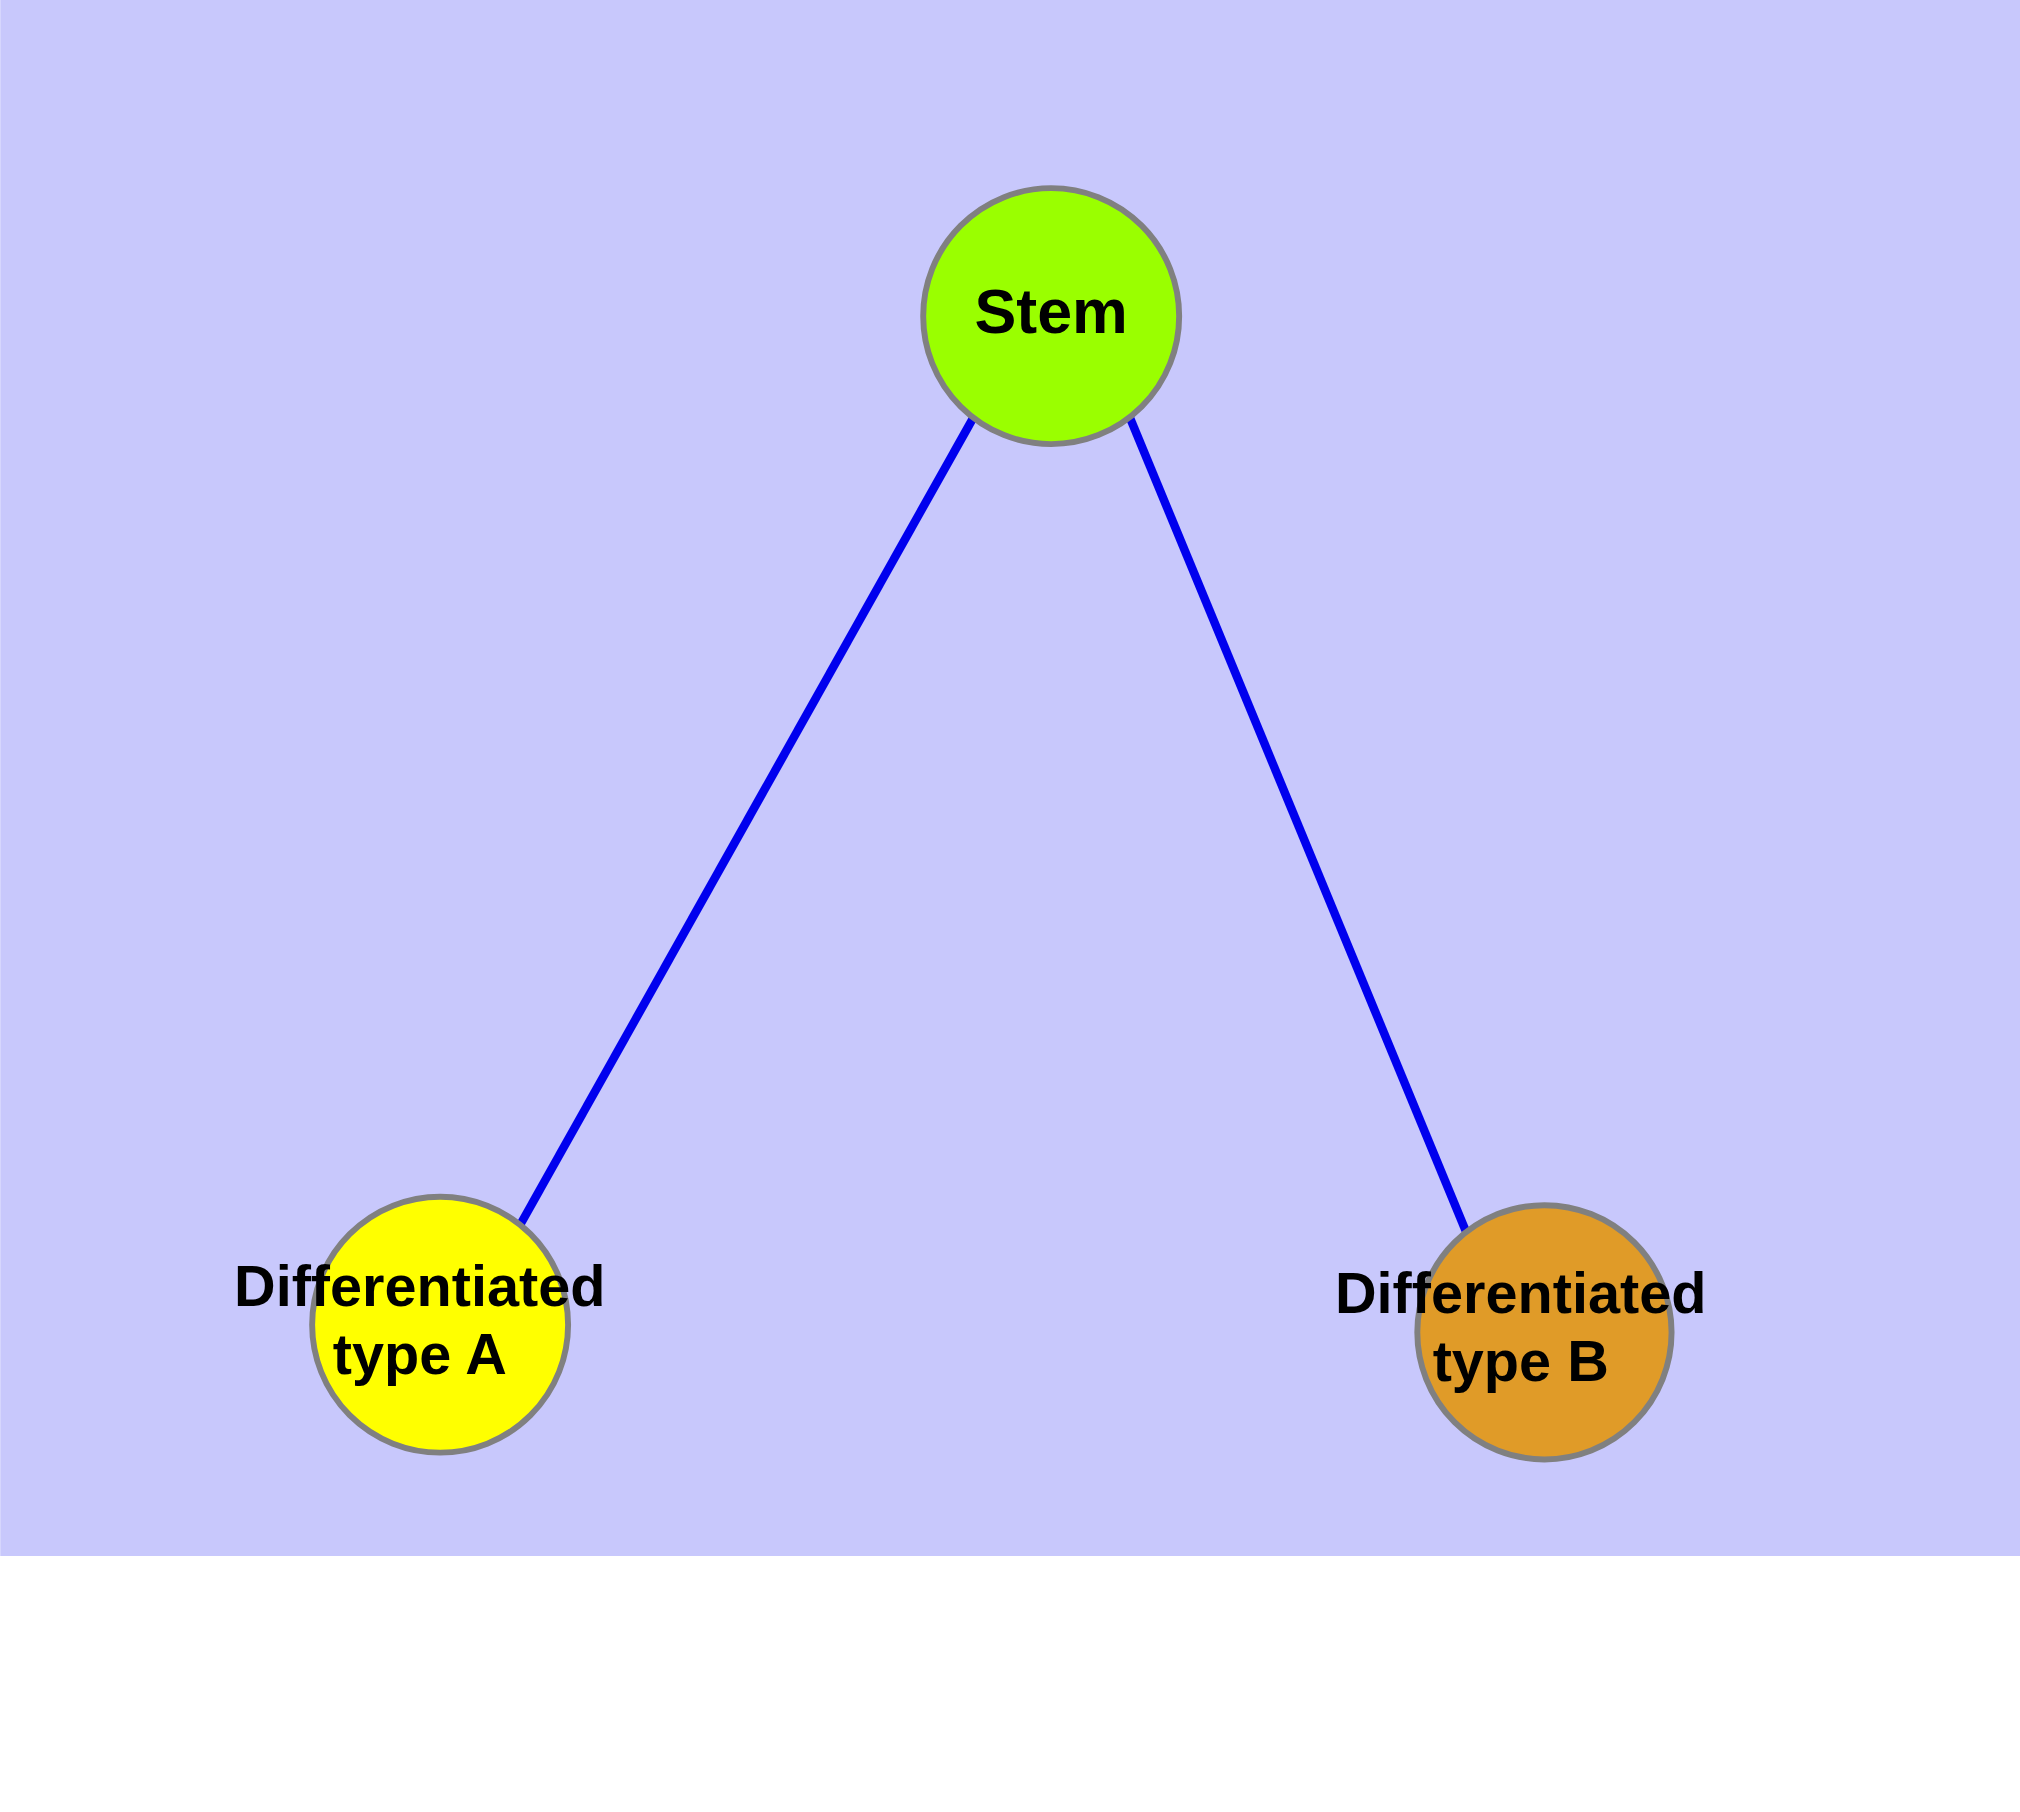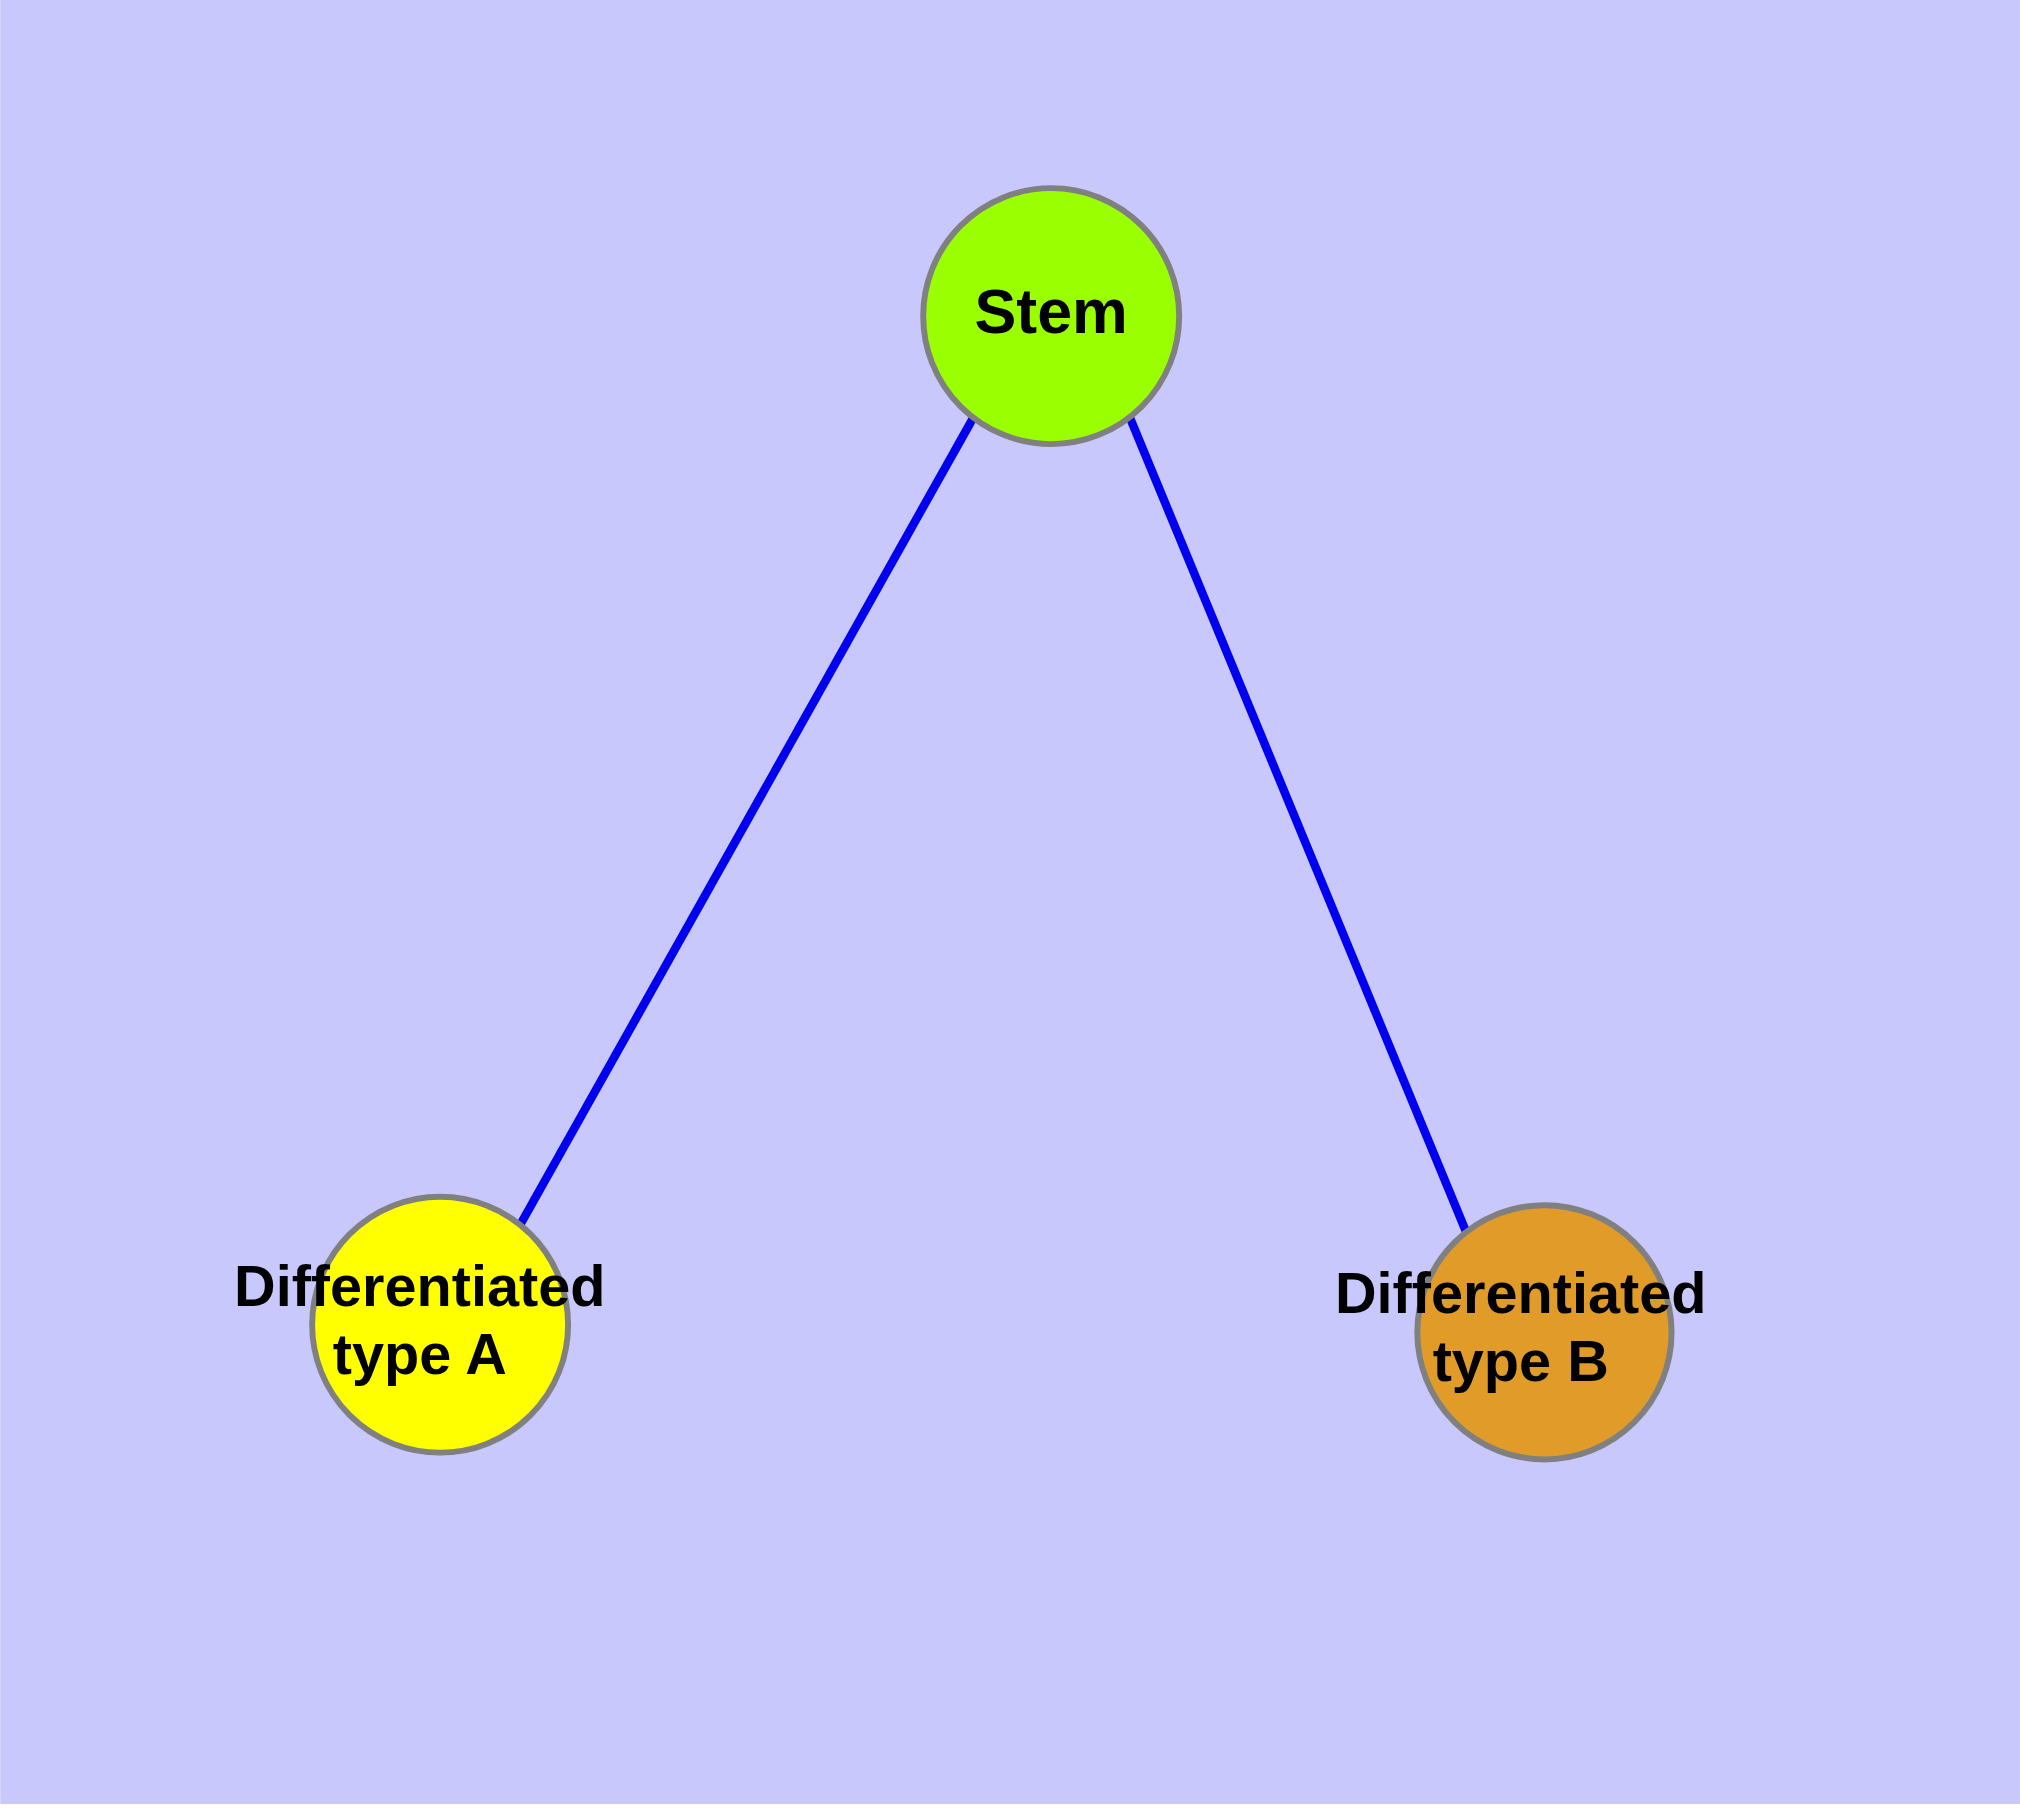--- a/index.html
+++ b/index.html
@@ -29,21 +29,21 @@
     fill: #000000;
     text-anchor: middle;
     dominant-baseline: middle;
     paint-order: normal;
     white-space: pre;
   }
 </style>
 </head>
 <body>
 
-<div id="stage" style="width: 2021px; height: 1804px;">
+<div id="stage" style="width: 2021px; height: 1556px;">
   <svg id="graph-canvas" viewBox="0 0 2384 2138" xmlns="http://www.w3.org/2000/svg" style="width: 2021px; height: 1812px;">
 
     <rect id="bg-rect" x="0" y="0" width="2384" height="2138" fill="#c8c8fc"></rect>
 
     <g id="edges-group">
       <line class="graph-edge" x1="1148" y1="493" x2="613" y2="1446" stroke="#0000ee" stroke-width="10" stroke-linecap="butt"></line>
       <line class="graph-edge" x1="1333" y1="493" x2="1729" y2="1452" stroke="#0000ee" stroke-width="10" stroke-linecap="butt"></line>
     </g>
 
     <g id="nodes-group">

